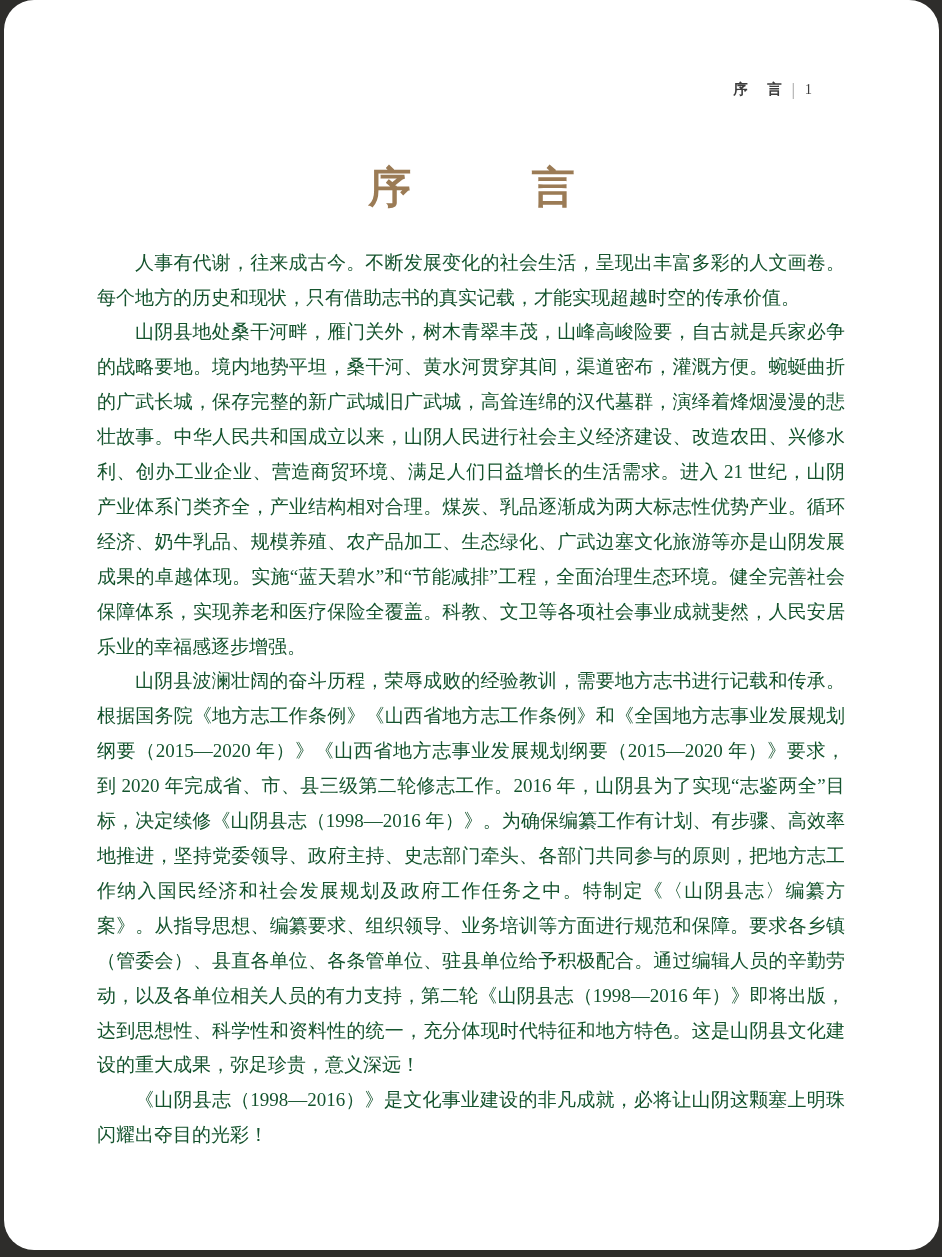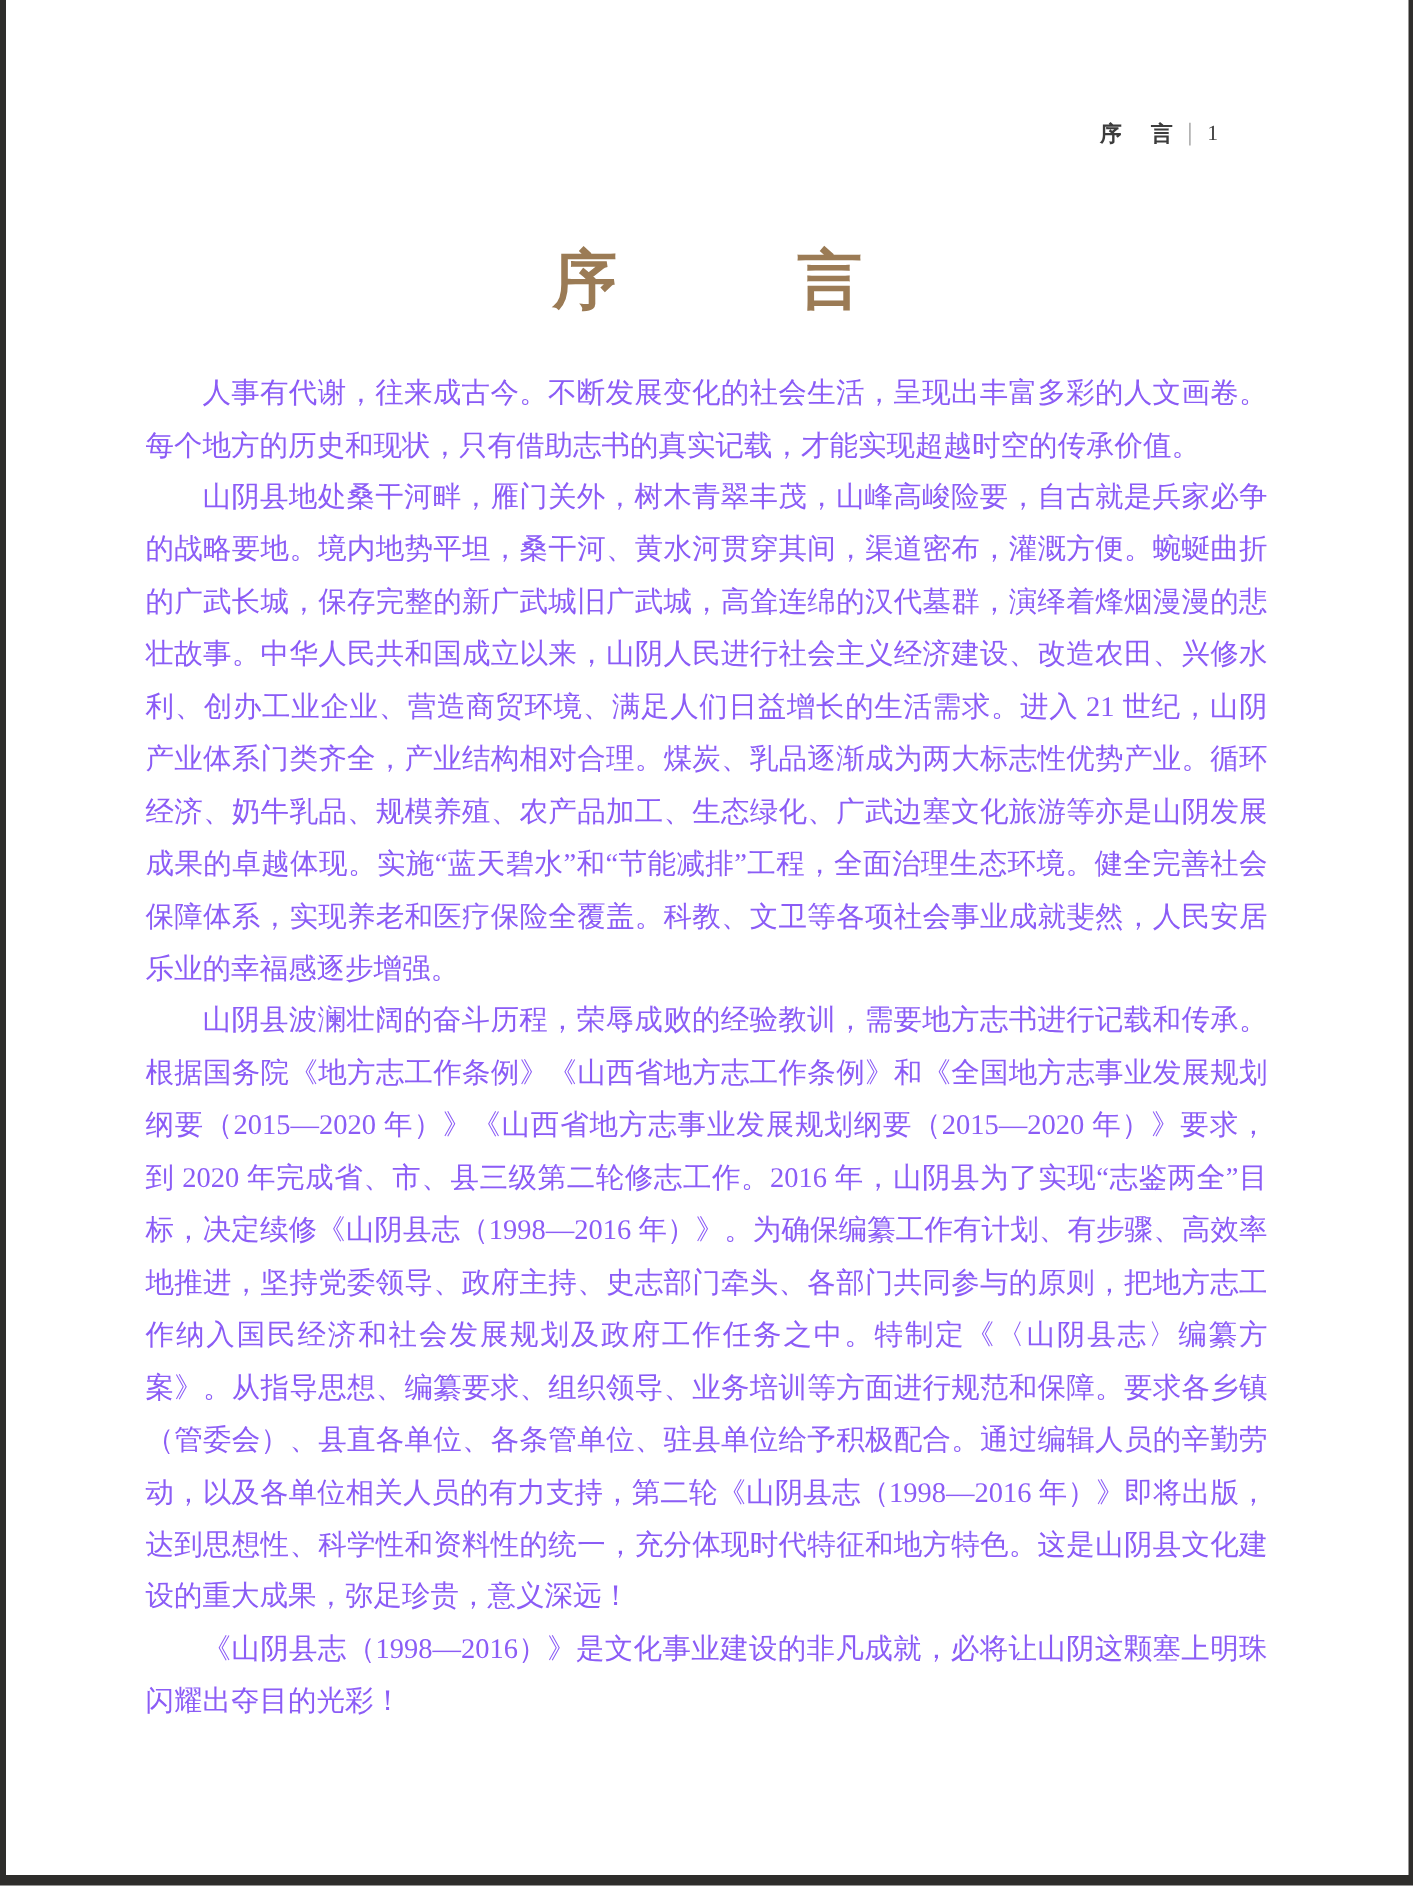--- a/index.html
+++ b/index.html
@@ -7,20 +7,21 @@
     width:942px;height:1257px;
     background:#2e2d2b;
     position:relative;
     font-family:"Liberation Serif","DejaVu Serif",serif;
   }
   .page{
     position:absolute;
     left:4px;top:0;right:3px;bottom:7px;
     background:#ffffff;
     overflow:hidden;
+    border-radius:30px;
   }
   .running-head{
     position:absolute;
     top:80px;right:127px;
     font-size:14.5px;
     color:#3c3c3c;
     display:flex;
     align-items:center;
   }
   .running-head .section{
@@ -47,21 +48,21 @@
   }
   .content{
     padding:32px 94px 0 93px;
   }
   .content p{
     margin:0;
     font-size:19px;
     line-height:34.9px;
     text-align:justify;
     text-indent:2em;
-    color:#8b5cf6;
+    color:#14532d;
   }
 </style>
 </head>
 <body>
 
 <div class="page">
 
   <div class="running-head">
     <span class="section">序 言</span>
     <span class="sep">|</span>

